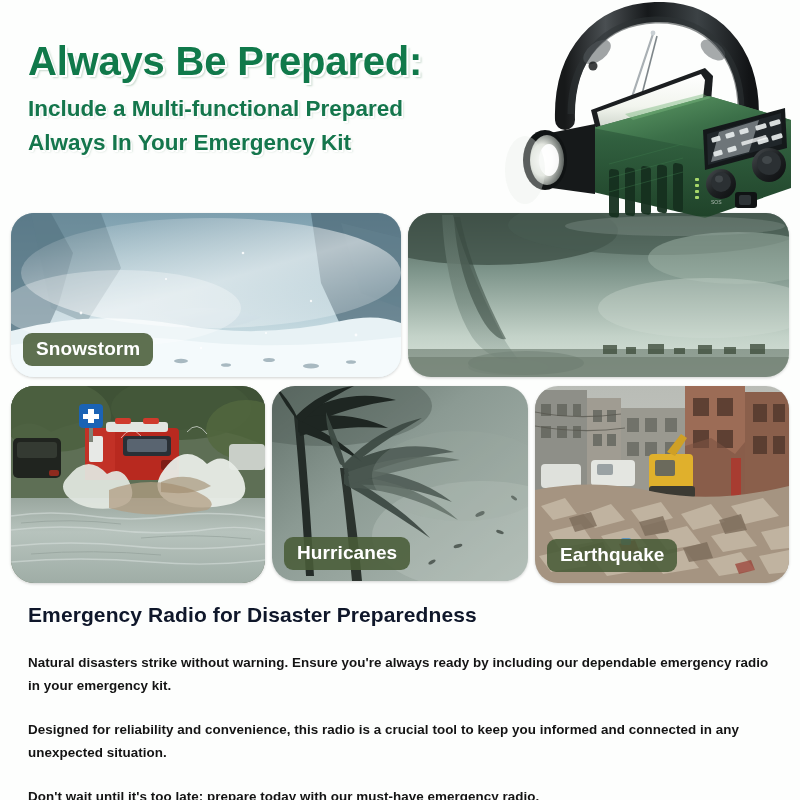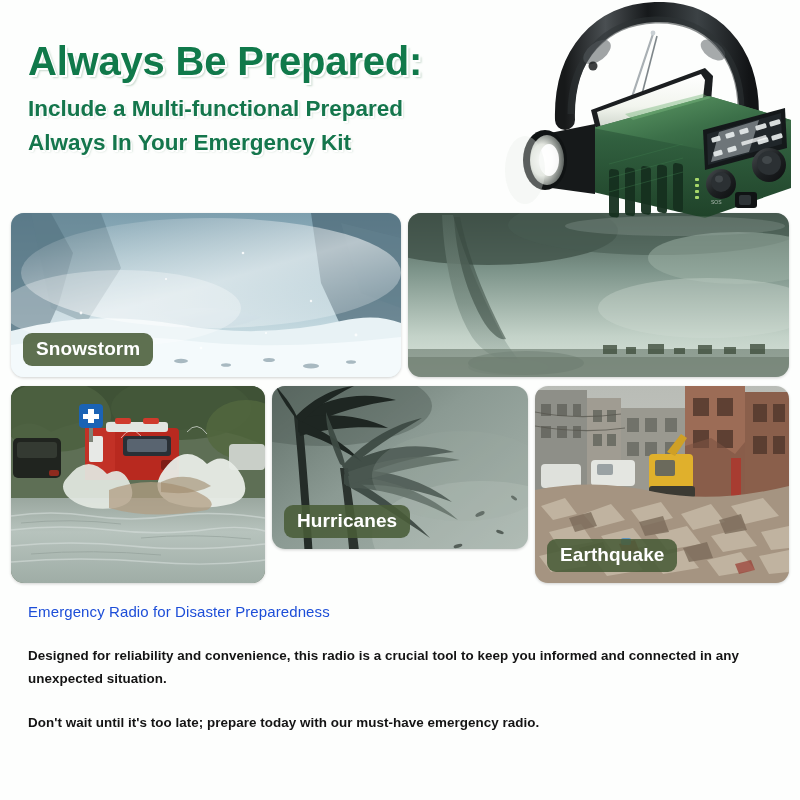--- a/index.html
+++ b/index.html
@@ -57,21 +57,21 @@
   
   .grid {
     position: absolute;
     left: 0;
     top: 0;
     width: 800px;
     height: 800px;
   }
   .card {
     position: absolute;
-    border-radius: 13px;
+    border-radius: 23px;
     overflow: hidden;
     box-shadow: 0 1px 3px rgba(0,0,0,0.18);
   }
   .card .scene {
     position: absolute;
     inset: 0;
   }
   .badge {
     position: absolute;
     left: 12px;
@@ -83,34 +83,34 @@
     padding: 5px 13px 6px 13px;
     border-radius: 9px;
     letter-spacing: 0.1px;
     line-height: 1.15;
     z-index: 6;
   }
   
   #card-snowstorm  { left: 11px;  top: 213px; width: 390px; height: 164px; }
   #card-tornado    { left: 408px; top: 213px; width: 381px; height: 164px; }
   #card-flooding   { left: 11px;  top: 386px; width: 254px; height: 197px; }
-  #card-hurricanes { left: 272px; top: 386px; width: 256px; height: 163px; }
+  #card-hurricanes { left: 272px; top: 386px; width: 256px; height: 195px; }
   #card-earthquake { left: 535px; top: 386px; width: 254px; height: 197px; }
 
   
   .body-text {
     position: absolute;
     left: 28px;
     top: 603px;
     width: 748px;
   }
   .body-heading {
-    font-size: 15px;
-    font-weight: normal;
-    color: #1d4ed8;
+    font-size: 21px;
+    font-weight: bold;
+    color: #0f172a;
     margin: 0 0 24px 0;
     letter-spacing: 0.1px;
   }
   .body-para {
     font-size: 13.4px;
     font-weight: bold;
     color: #141414;
     line-height: 1.72;
     margin: 0 0 21px 0;
     letter-spacing: 0.05px;
@@ -526,15 +526,16 @@
       <rect x="190" y="194" width="4" height="3" rx="1"></rect>
     </g>
     <text x="206" y="202" font-family="Liberation Sans, sans-serif" font-size="5" fill="#cdd5d0" opacity="0.8">SOS</text>
 
     <ellipse cx="170" cy="224" rx="110" ry="10" fill="#9aa8a0" opacity="0.28"></ellipse>
   </svg>
 </div>
 
 <div class="body-text">
   <h2 class="body-heading">Emergency Radio for Disaster Preparedness</h2>
+  <p class="body-para">Natural disasters strike without warning. Ensure you're always ready by including our dependable emergency radio in your emergency kit.</p>
   <p class="body-para">Designed for reliability and convenience, this radio is a crucial tool to keep you informed and connected in any unexpected situation.</p>
   <p class="body-para">Don't wait until it's too late; prepare today with our must-have emergency radio.</p>
 </div>
 
 </body></html>

